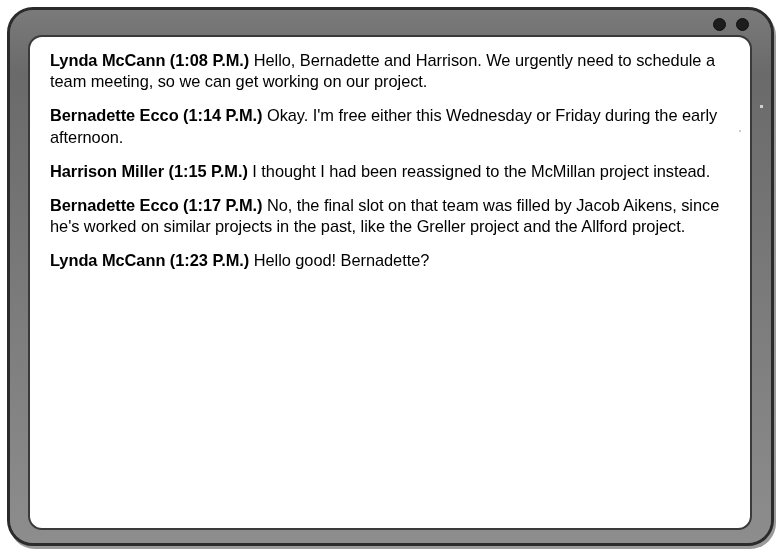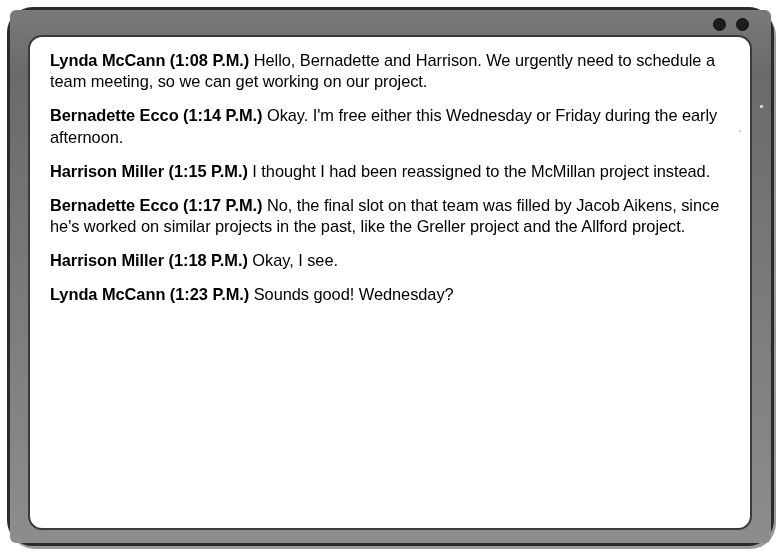--- a/index.html
+++ b/index.html
@@ -28,21 +28,21 @@
     box-shadow: 2px 3px 0 #9a9a9a;
   }
 
   
   .window-bezel {
     position: absolute;
     left: 0;
     top: 0;
     right: 0;
     bottom: 0;
-    border-radius: 6px;
+    border-radius: 23px;
     background: linear-gradient(180deg, #7a7a7a 0%, #6a6a6a 12%, #8d8d8d 100%);
   }
 
   
   .title-bar {
     position: absolute;
     left: 0;
     top: 0;
     width: 100%;
     height: 26px;
@@ -131,30 +131,26 @@
         <p class="message">
           <span class="speaker">Harrison Miller (1:15 P.M.)</span>
           <span class="text">I thought I had been reassigned to the McMillan project instead.</span>
         </p>
 
         <p class="message">
           <span class="speaker">Bernadette Ecco (1:17 P.M.)</span>
           <span class="text">No, the final slot on that team was filled by Jacob Aikens, since he's worked on similar projects in the past, like the Greller project and the Allford project.</span>
         </p>
 
-        <p class="message">
-          <span class="speaker">Harrison Miller (1:18 P.M.)</span>
-          <span class="text">Okay, I see.</span>
-        </p>
 
 
 
         <p class="message">
           <span class="speaker">Lynda McCann (1:23 P.M.)</span>
-          <span class="text">Sounds good! Wednesday?</span>
+          <span class="text">Hello good! Bernadette?</span>
         </p>
 
       </div>
     </div>
 
     <span class="scan-mark scan-mark-a"></span>
     <span class="scan-mark scan-mark-b"></span>
   </div>
 </div>
 

